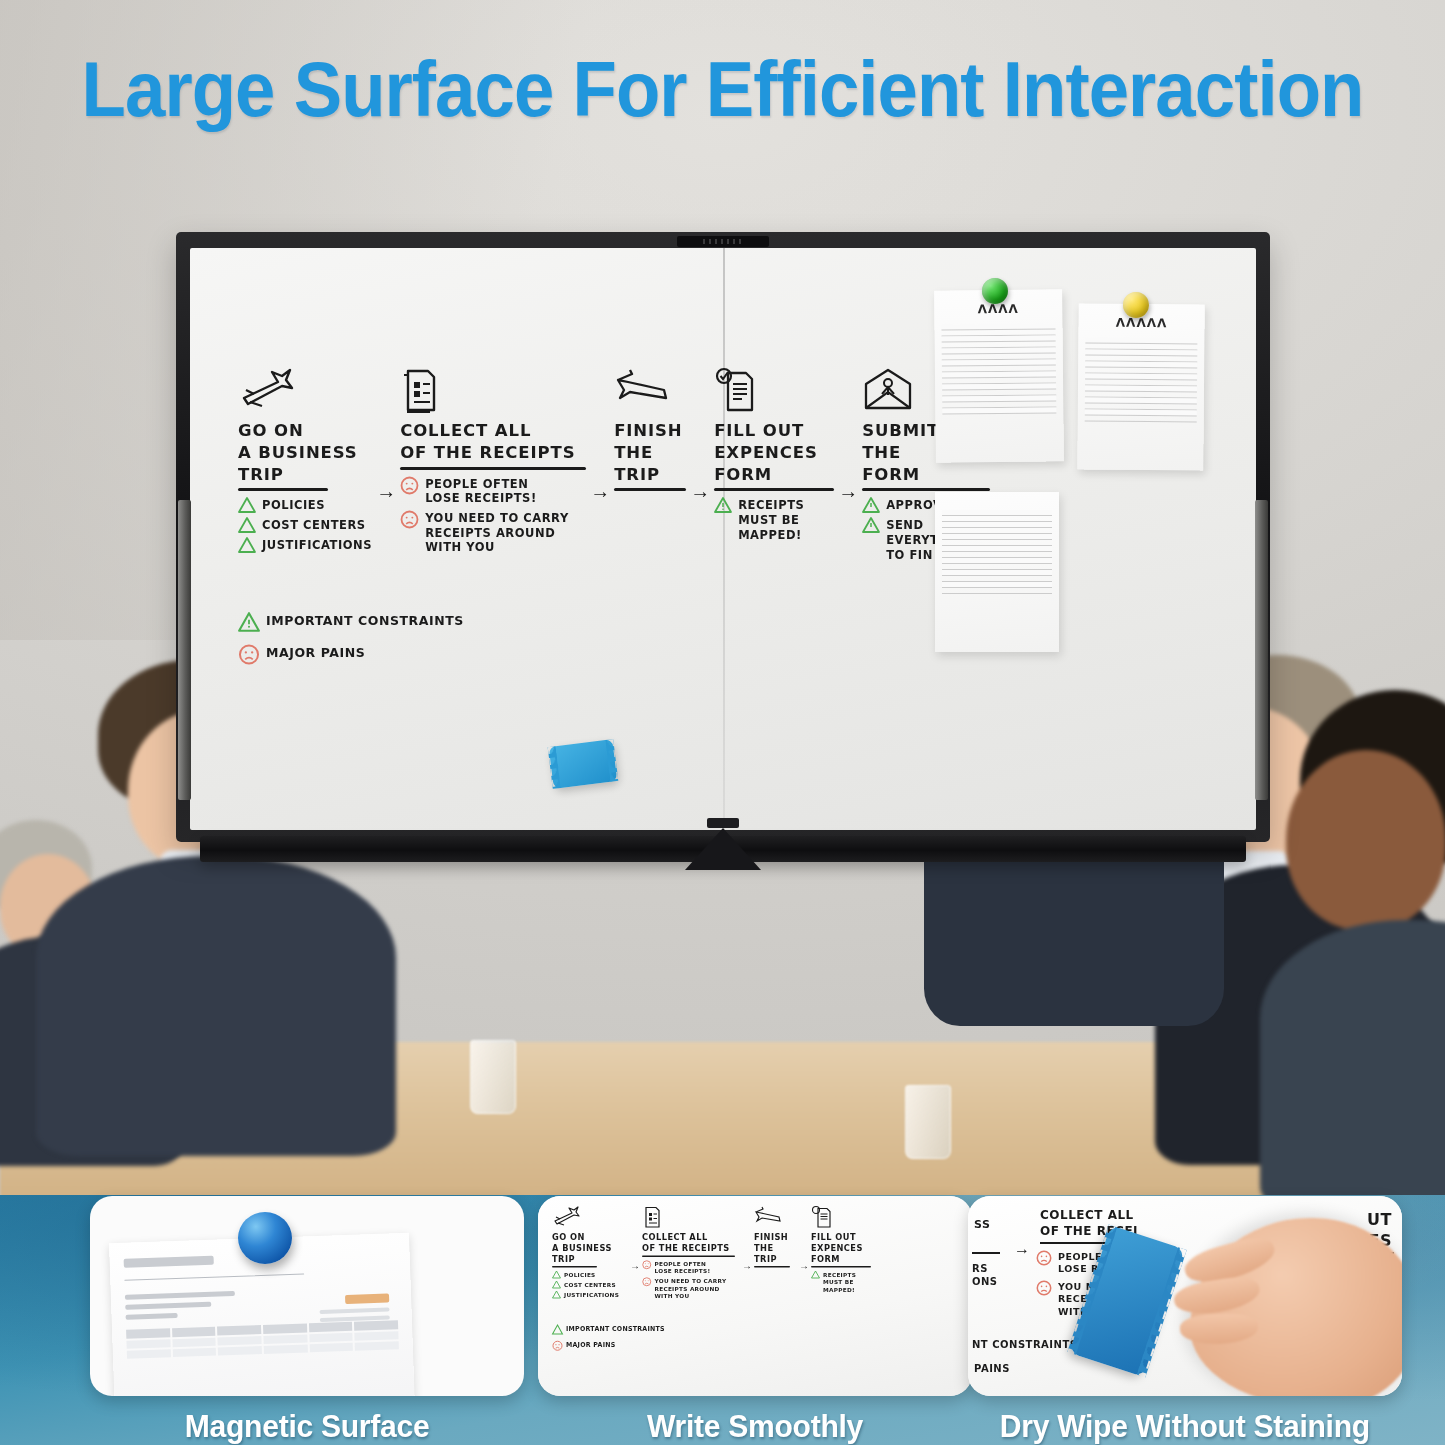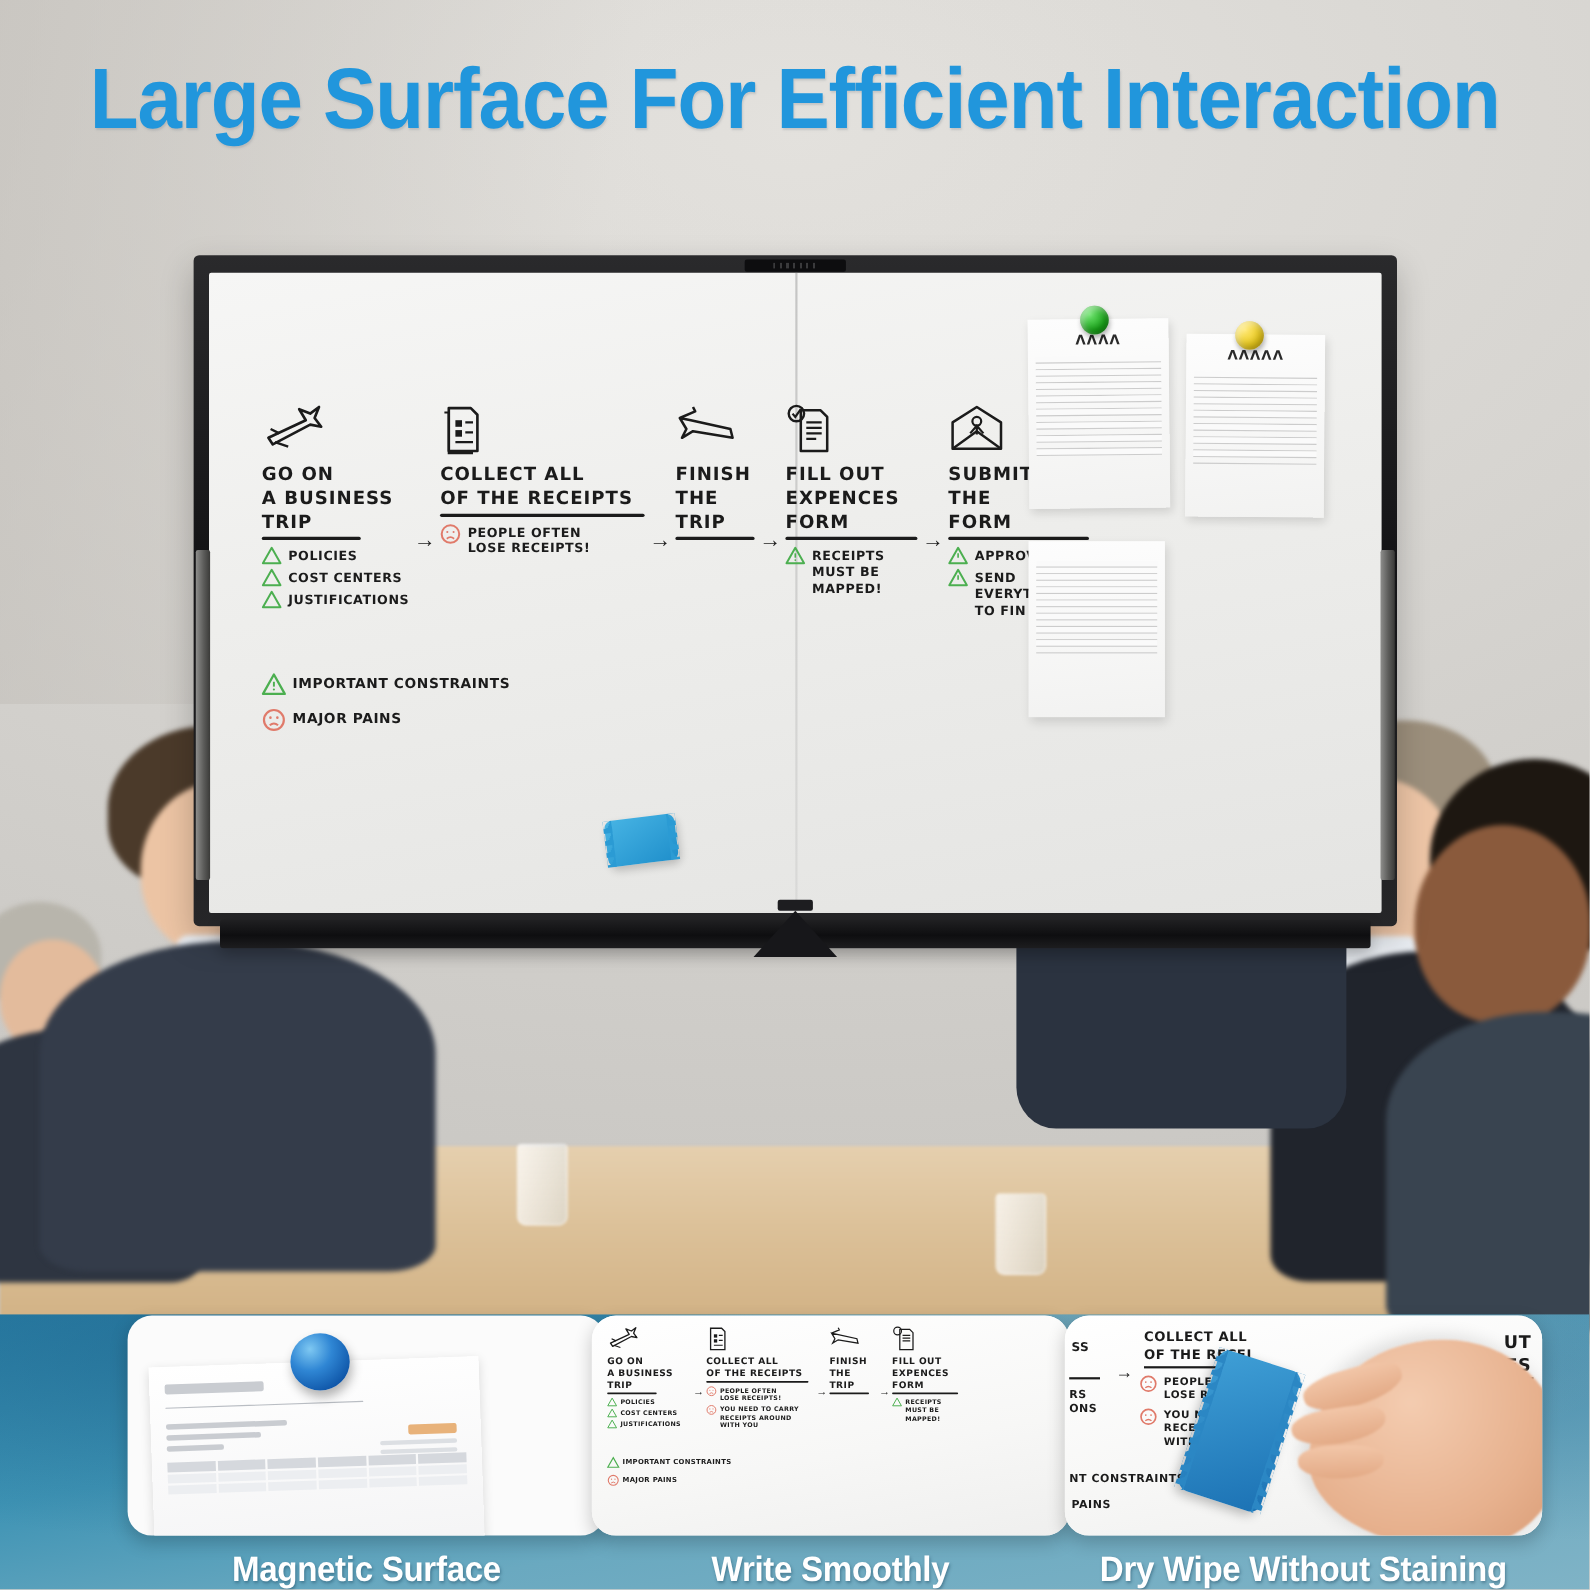--- a/index.html
+++ b/index.html
@@ -385,20 +385,31 @@
               <div class="note">
                 <svg class="glyph" width="19" height="19" viewBox="0 0 20 20">
                     <circle cx="10" cy="10" r="8.4" fill="none" stroke="#e07a6a" stroke-width="1.9"></circle>
                     <circle cx="7" cy="8" r="1" fill="#e07a6a"></circle>
                     <circle cx="13" cy="8" r="1" fill="#e07a6a"></circle>
                     <path d="M6.5 14.5 Q10 11.5 13.5 14.5" fill="none" stroke="#e07a6a" stroke-width="1.7"></path>
                   </svg>
                 <span class="note-text">PEOPLE OFTEN
 LOSE RECEIPTS!</span>
               </div>
+              <div class="note">
+                <svg class="glyph" width="19" height="19" viewBox="0 0 20 20">
+                    <circle cx="10" cy="10" r="8.4" fill="none" stroke="#e07a6a" stroke-width="1.9"></circle>
+                    <circle cx="7" cy="8" r="1" fill="#e07a6a"></circle>
+                    <circle cx="13" cy="8" r="1" fill="#e07a6a"></circle>
+                    <path d="M6.5 14.5 Q10 11.5 13.5 14.5" fill="none" stroke="#e07a6a" stroke-width="1.7"></path>
+                  </svg>
+                <span class="note-text">YOU NEED TO CARRY
+RECEIPTS AROUND
+WITH YOU</span>
+              </div>
             </div>
           </div>
 
           <div class="arrow">→</div>
 
           <div class="step" style="width:86px;">
             <div class="step-icon">
               <svg class="glyph" width="58" height="40" viewBox="0 0 58 40">
                 <path d="M4 12 L18 6 L16 2 M4 12 L10 22 L6 30 L16 24 L52 30 L50 22 L14 14 Z" fill="none" stroke="#1b1b1b" stroke-width="2.3" stroke-linejoin="round"></path>
               </svg>
@@ -569,21 +580,21 @@
   <div class="pen-tray"></div>
   <div class="tray-bracket"></div>
 </div>
 
 <div id="band">
   <div class="blur-streak"></div>
 </div>
 
 <div id="features">
 
-  <div class="feature" style="left:116px;border-radius:16px;">
+  <div class="feature" style="left:90px;border-radius:16px;">
     <div class="thumb">
       <div class="doc-sheet">
         <div class="doc-line" style="width:90px;height:9px;"></div>
         <div class="doc-line" style="width:180px;height:1px;margin-top:12px;background:#b9bdc3;"></div>
         <div class="doc-line" style="width:110px;height:5px;margin-top:14px;"></div>
         <div class="doc-line" style="width:86px;height:5px;margin-top:5px;"></div>
         <div class="doc-line" style="width:52px;height:5px;margin-top:5px;"></div>
         <div class="doc-line" style="position:absolute;right:22px;top:60px;width:44px;height:9px;background:#e8b27a;"></div>
         <div class="doc-line" style="position:absolute;right:22px;top:74px;width:70px;height:4px;background:#dcdfe3;"></div>
         <div class="doc-line" style="position:absolute;right:22px;top:82px;width:70px;height:4px;background:#dcdfe3;"></div>

